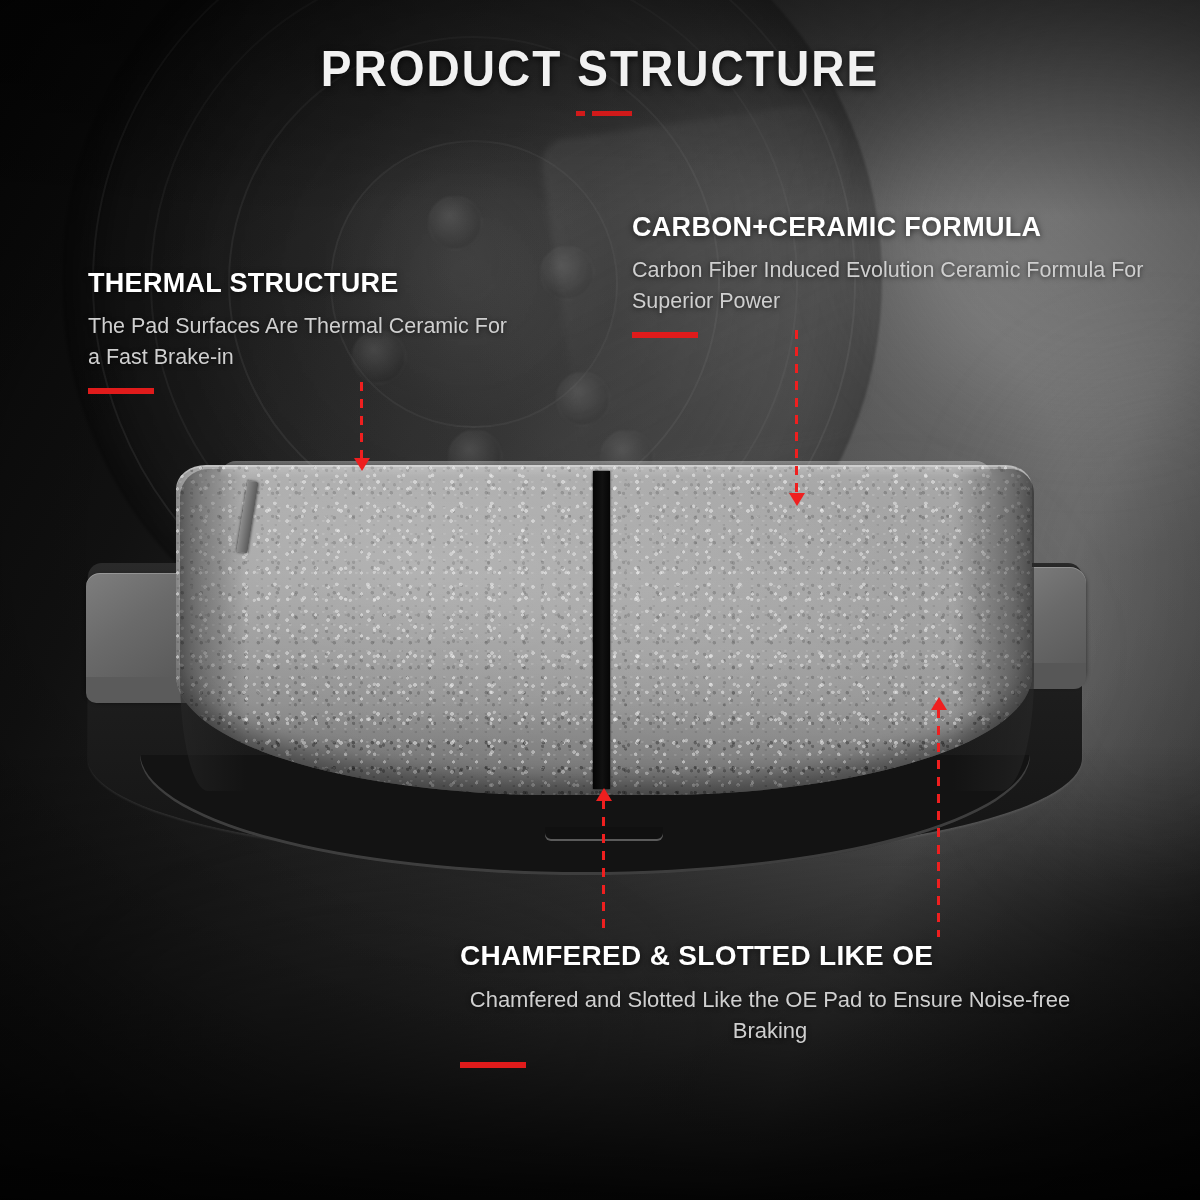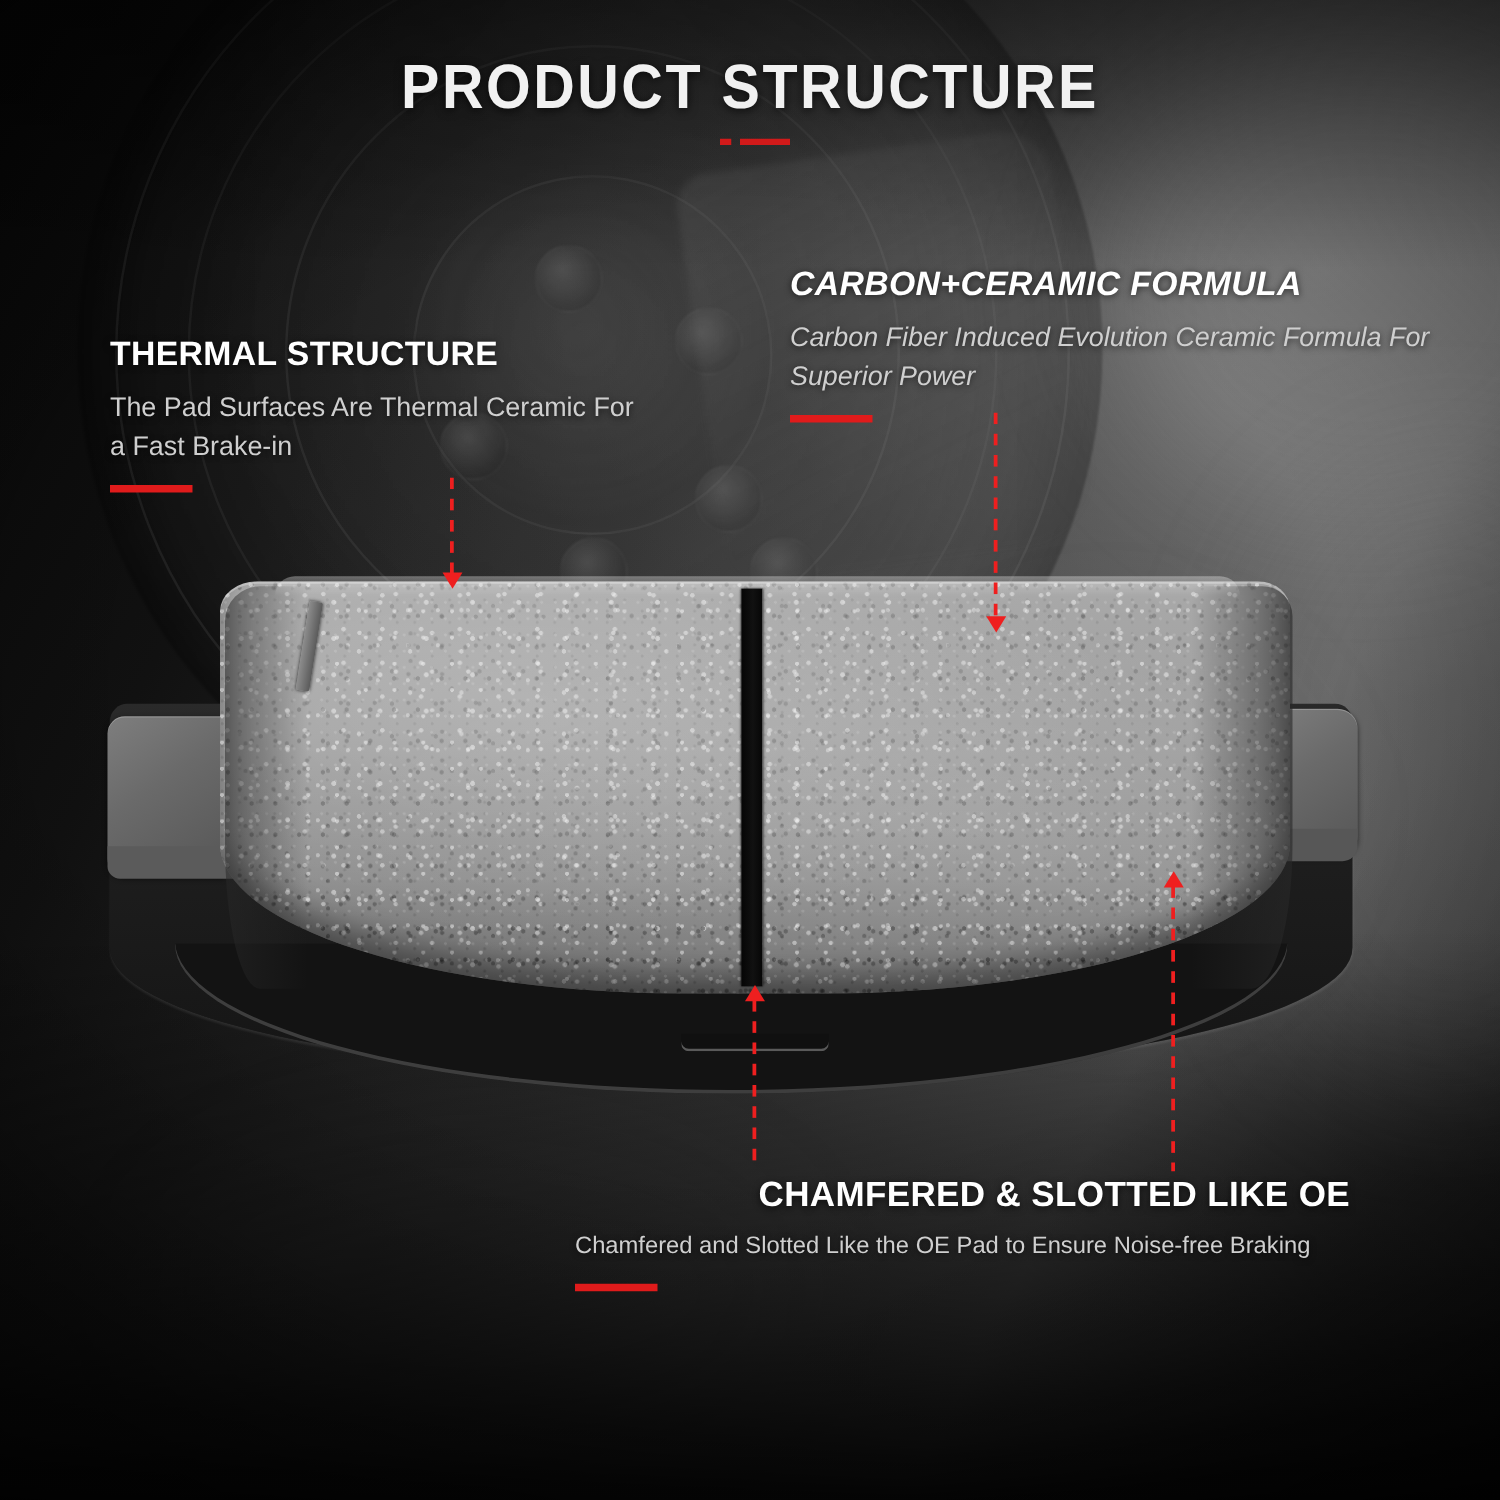--- a/index.html
+++ b/index.html
@@ -121,24 +121,24 @@
     font-weight: 300;
     text-shadow: 0 1px 5px rgba(0,0,0,0.6);
   }
   .rule {
     margin-top: 16px;
     width: 66px; height: 6px;
     background: #e01b1b;
   }
 
   #callout-thermal { left: 88px;  top: 268px; width: 420px; }
-  #callout-carbon  { left: 632px; top: 212px; width: 548px; font-style: italic; }
+  #callout-carbon  { left: 632px; top: 212px; width: 548px; }
   #callout-chamfer { left: 460px; top: 940px; width: 620px; }
-  #callout-chamfer h2 { font-size: 28px; text-align: right; }
-  #callout-chamfer p  { font-size: 19px; }
+  #callout-chamfer h2 { font-size: 28px; }
+  #callout-chamfer p  { font-size: 22px; text-align: center; }
 
   
   .leader { position: absolute; }
   .leader .dash {
     position: absolute;
     left: 0; width: 3px;
     background-image: linear-gradient(to bottom, #ef1f1f 0 9px, rgba(0,0,0,0) 9px 17px);
     background-size: 3px 17px;
     background-repeat: repeat-y;
   }

